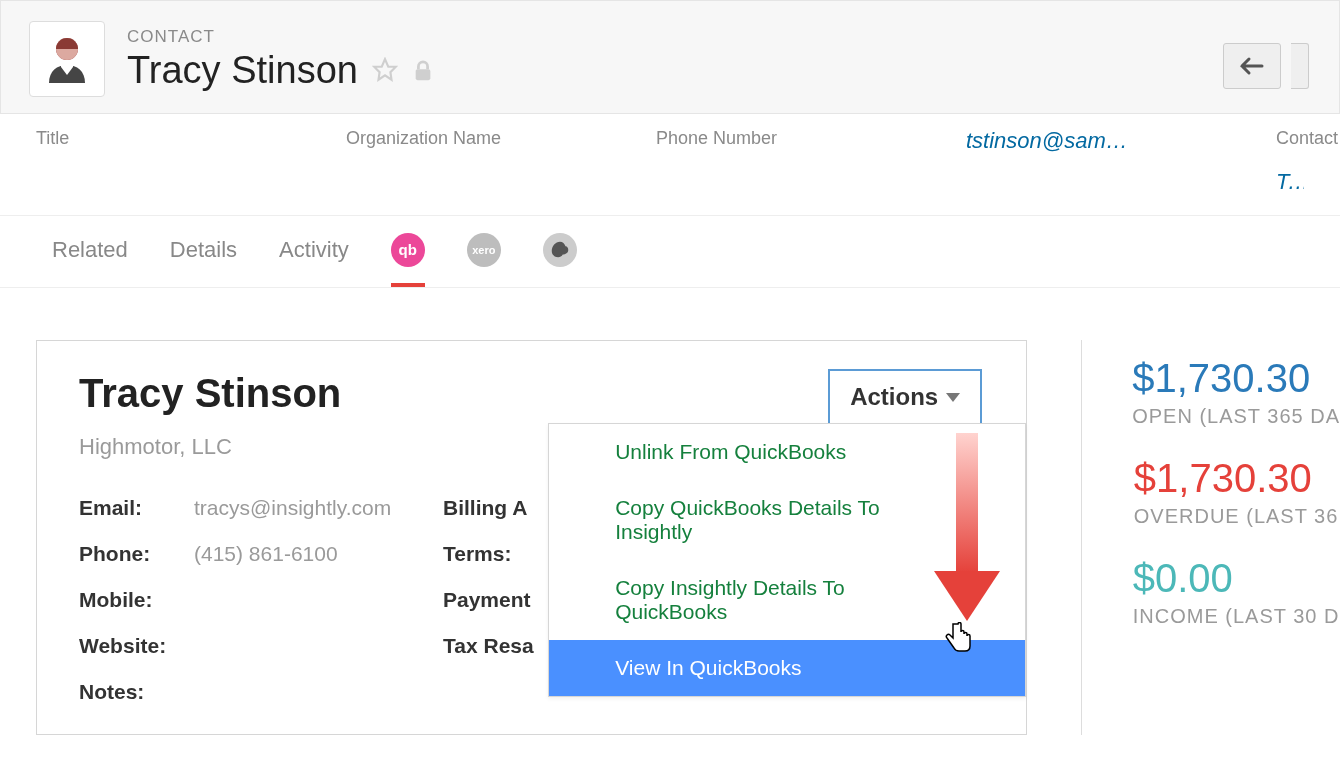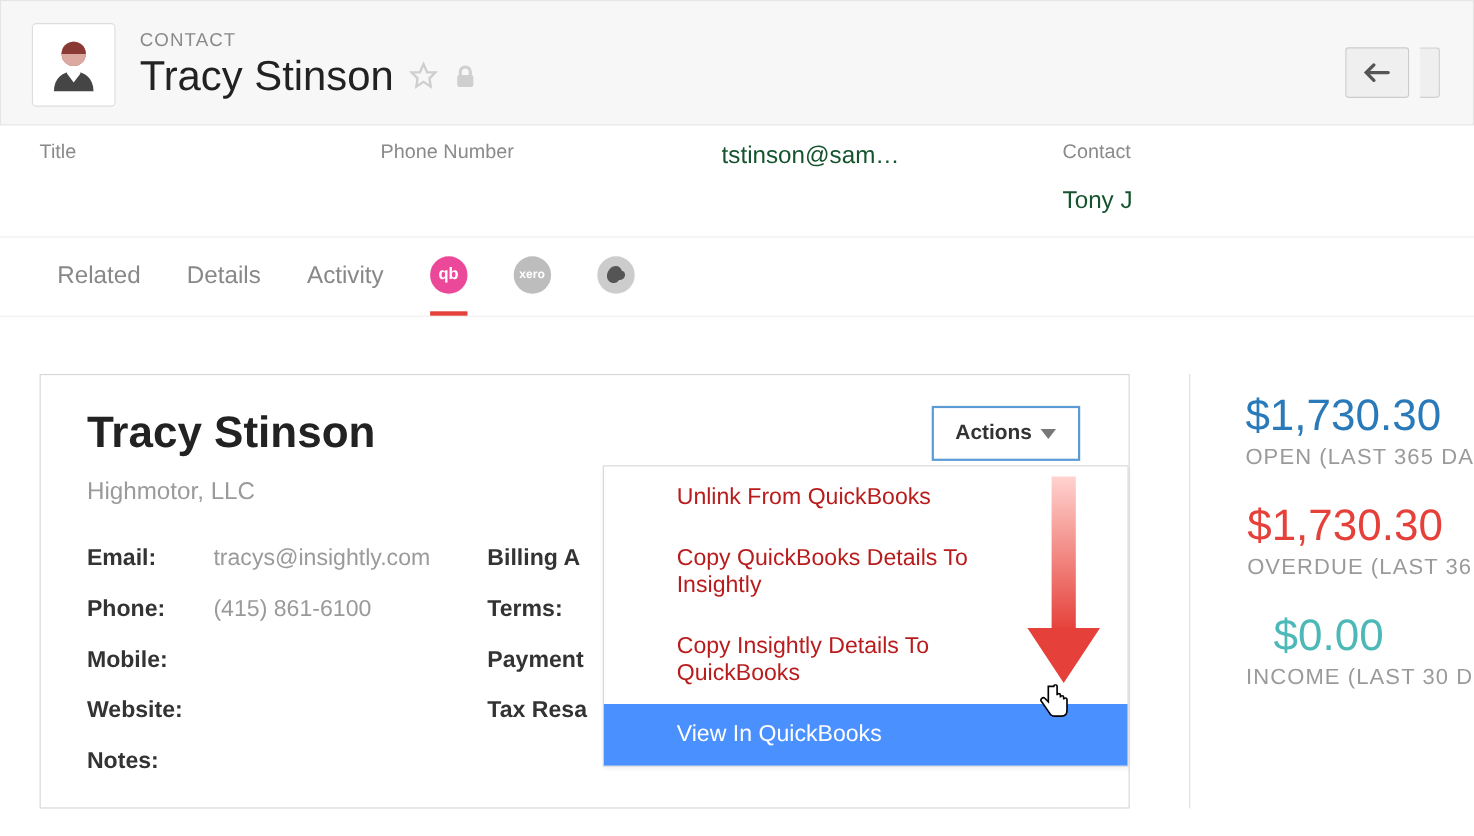--- a/index.html
+++ b/index.html
@@ -69,21 +69,21 @@
     border-bottom: 1px solid #eee;
     gap: 10px;
   }
   .info-col { flex: 0 0 auto; }
   .info-col.title { width: 300px;}
   .info-col.org { width: 300px;}
   .info-col.phone { width: 300px;}
   .info-col.email { width: 300px;}
   .info-col.owner { flex:1; min-width:0;}
   .info-label { color:#8a8a8a; font-size:18px; margin-bottom:20px;}
-  .info-val-link { color:#14532d; font-size:22px; white-space:nowrap; overflow:hidden; text-overflow:ellipsis; cursor:pointer;}
+  .info-val-link { color:#0369a1; font-size:22px; white-space:nowrap; overflow:hidden; text-overflow:ellipsis; cursor:pointer;font-style:italic;}
   .tabs {
     display:flex;
     align-items:center;
     padding: 0 52px;
     border-bottom: 1px solid #eee;
     height: 72px;
     gap: 42px;
   }
   .tab {
     color:#888;
@@ -124,55 +124,55 @@
   .detail-row { display:flex; align-items:baseline; font-size:21px;}
   .dk { font-weight:700; color:#333; width: 115px;}
   .dv { color:#9a9a9a;}
   .actions-btn {
     position:absolute; top: 28px; right: 44px;
     padding: 12px 20px;
     background:#fff;
     border: 2px solid #5b9bd5;
     color:#333;
     font-weight:700;
-    font-size:19px;
+    font-size:24px;
     cursor:pointer;
     display:flex;align-items:center;gap:8px;
   }
   .caret-down {
     width:0;height:0;border-left:7px solid transparent;border-right:7px solid transparent;border-top:9px solid #777;
   }
   .dropdown {
     position:absolute;
     top: 82px;
     right: 0;
     width: 478px;
     background:#fff;
     border:1px solid #d6d6d6;
     box-shadow: 0 2px 4px rgba(0,0,0,.06);
     z-index: 5;
   }
   .dropdown-item {
     padding: 16px 66px;
     font-size:21px;
-    color:#b91c1c;
+    color:#15803d;
     cursor:pointer;
   }
   .dropdown-item.hl { background:#4a90ff; color:#fff;}
   .divider {
     width:1px;
     background:#ddd;
     margin: 0 50px 0 54px;
     align-self: stretch;
   }
   .stats { padding-top: 16px; display:flex;flex-direction:column; gap: 28px; white-space:nowrap;align-items:center;}
   .stat-val { font-size: 40px; font-weight: 400;}
   .stat-val.blue { color:#2a7ab9;}
   .stat-val.red { color:#e5413a;}
-  .stat-val.teal { color:#4cb8b8;margin-left:25px;}
+  .stat-val.teal { color:#4cb8b8;}
   .stat-lbl { color:#9a9a9a; font-size:20px; letter-spacing:1px; margin-top:4px;}
   
   .anno-arrow {
     position:absolute;
     left: 922px;
     top: 433px;
     z-index: 10;
     pointer-events:none;
   }
   
@@ -221,20 +221,23 @@
         </svg>
     </div>
     <div class="sq-btn cut"></div>
   </div>
 </div>
 
 <div class="info-row">
   <div class="info-col title">
     <div class="info-label">Title</div>
   </div>
+  <div class="info-col org">
+    <div class="info-label">Organization Name</div>
+  </div>
   <div class="info-col phone">
     <div class="info-label">Phone Number</div>
   </div>
   <div class="info-col email">
     <div class="info-val-link">tstinson@sam…</div>
   </div>
   <div class="info-col owner">
     <div class="info-label">Contact</div>
     <div class="info-val-link">Tony J</div>
   </div>

